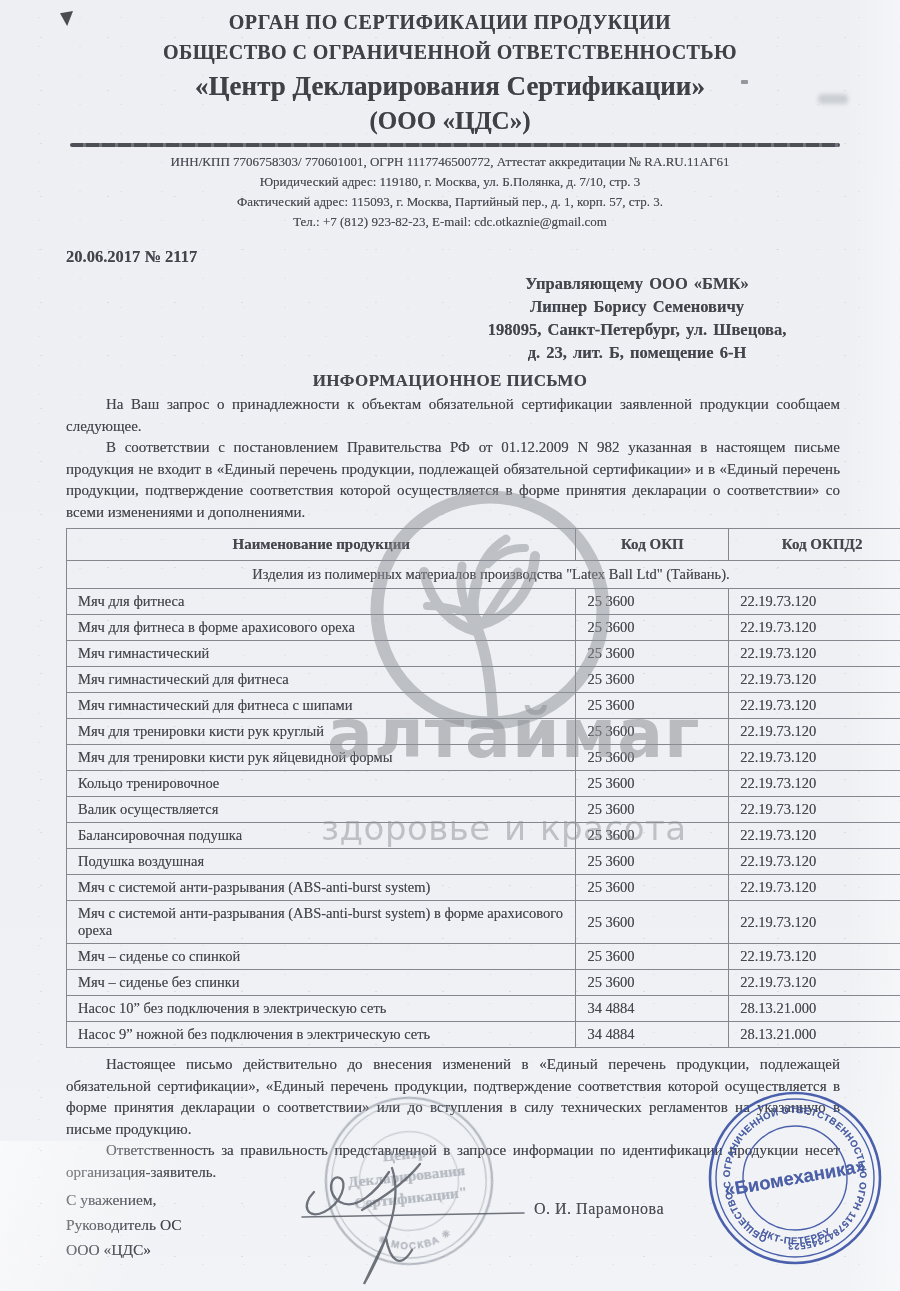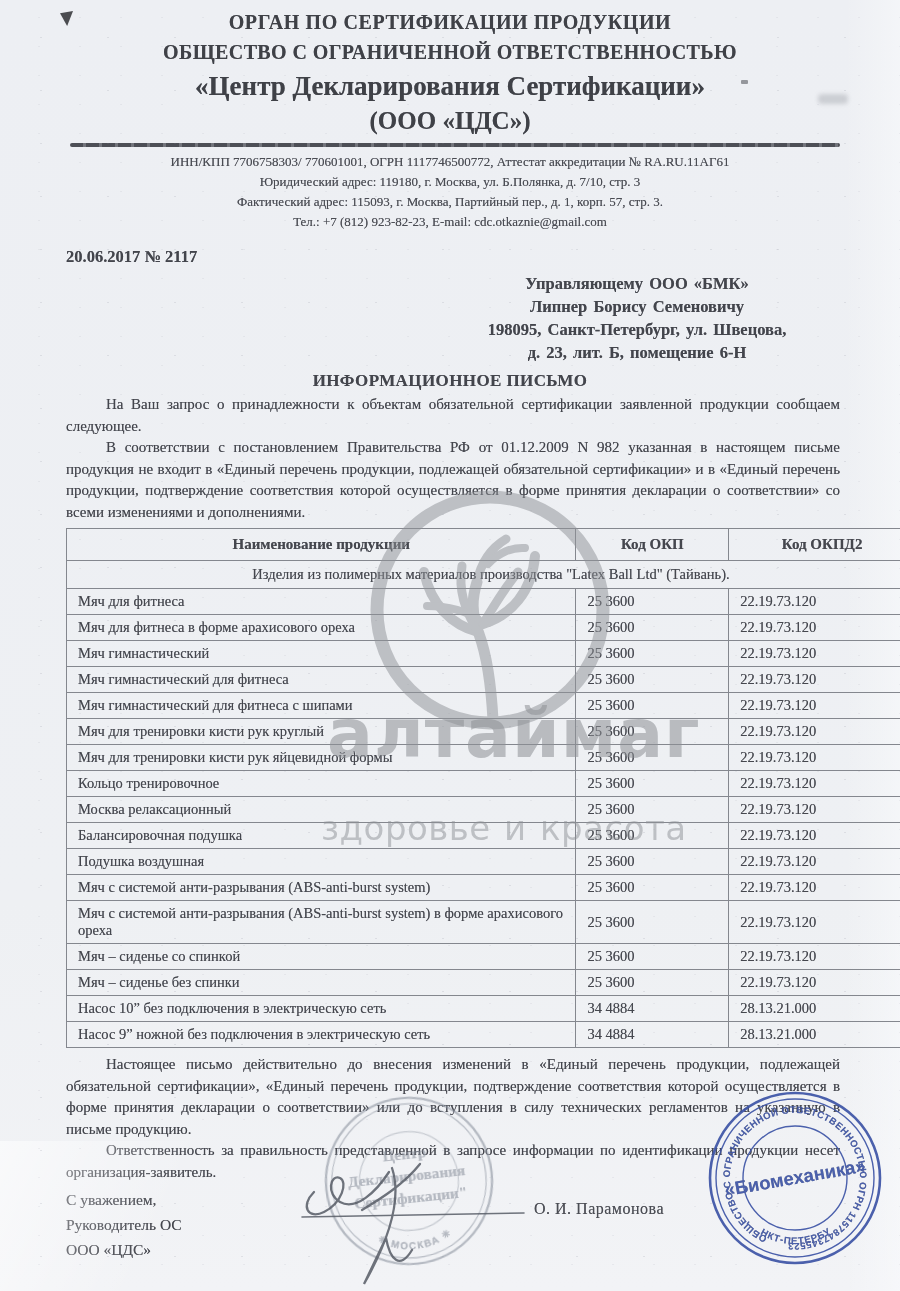--- a/index.html
+++ b/index.html
@@ -159,21 +159,21 @@
           <td class="c-name">Мяч для тренировки кисти рук яйцевидной формы</td>
           <td class="c-okp">25 3600</td>
           <td class="c-okpd">22.19.73.120</td>
         </tr>
         <tr>
           <td class="c-name">Кольцо тренировочное</td>
           <td class="c-okp">25 3600</td>
           <td class="c-okpd">22.19.73.120</td>
         </tr>
         <tr>
-          <td class="c-name">Москва релаксационный</td>
+          <td class="c-name">Валик осуществляется</td>
           <td class="c-okp">25 3600</td>
           <td class="c-okpd">22.19.73.120</td>
         </tr>
         <tr>
           <td class="c-name">Балансировочная подушка</td>
           <td class="c-okp">25 3600</td>
           <td class="c-okpd">22.19.73.120</td>
         </tr>
         <tr>
           <td class="c-name">Подушка воздушная</td>

